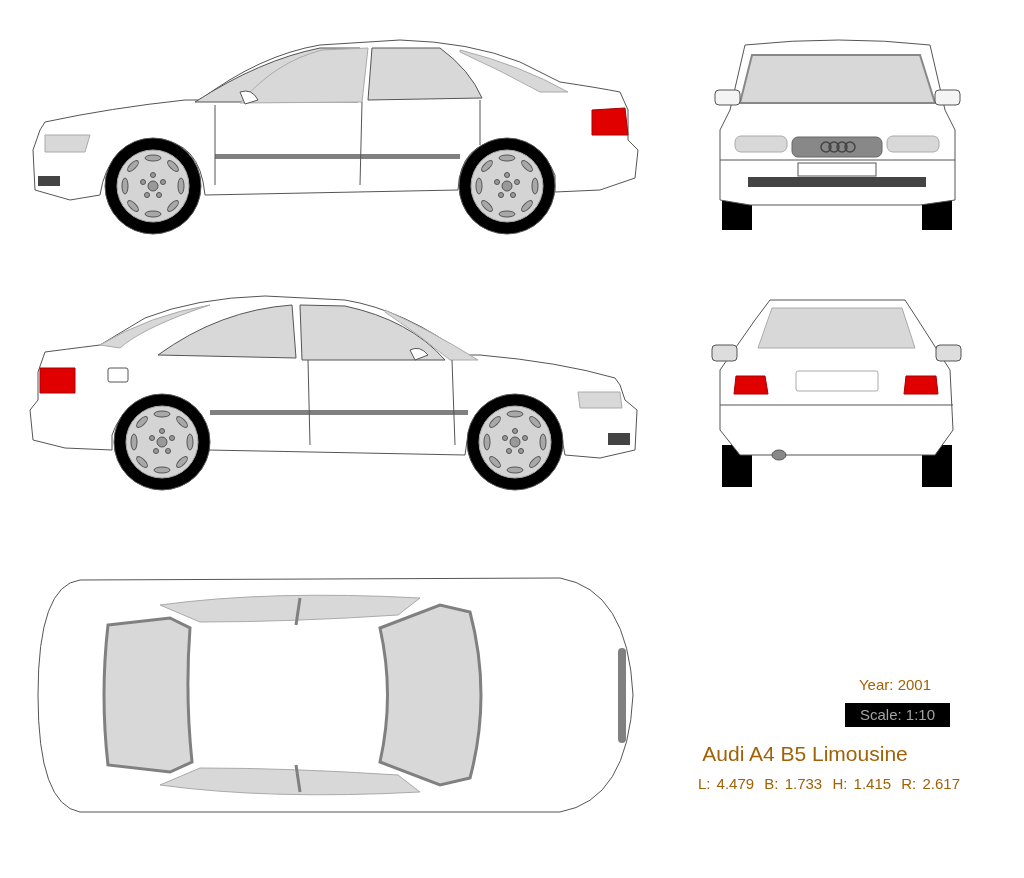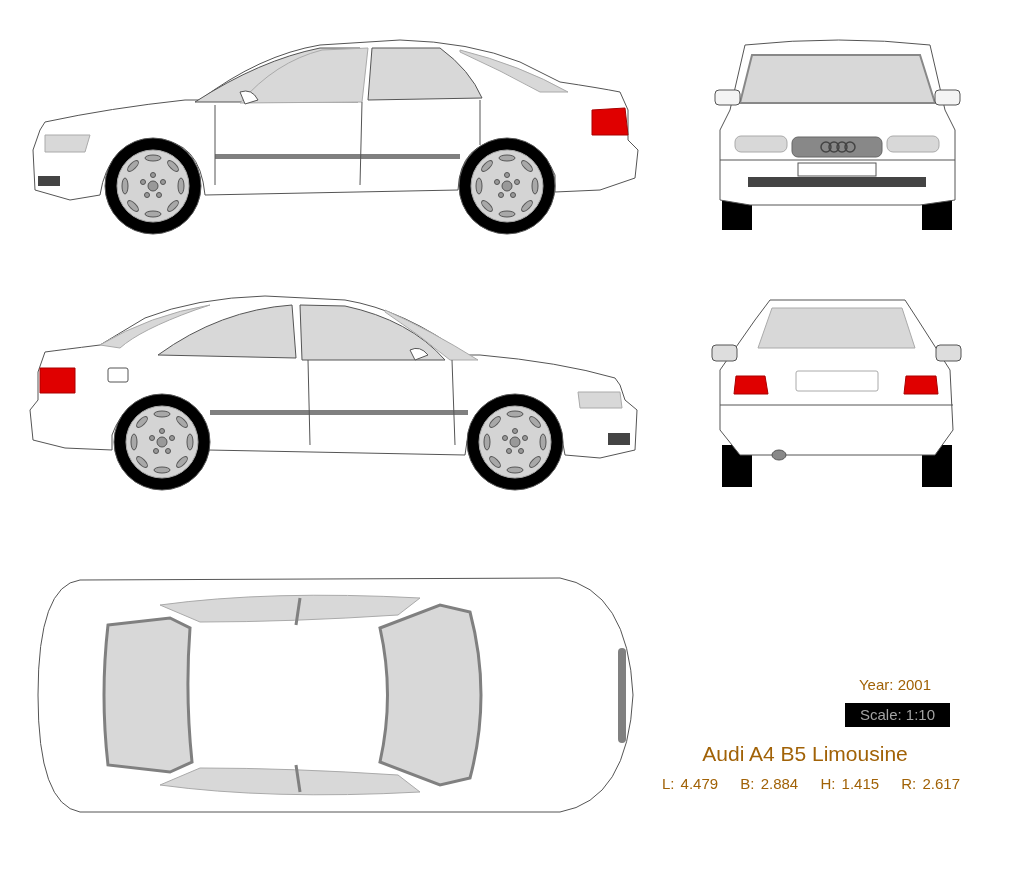--- a/index.html
+++ b/index.html
@@ -5,21 +5,21 @@
   html, body { margin:0; padding:0; background:#ffffff; }
   body { width:1024px; height:878px; position:relative; overflow:hidden;
          font-family:"Liberation Sans", sans-serif; }
   svg.views { position:absolute; left:0; top:0; }
   .info { position:absolute; color:#a16207; }
   #year { left:820px; top:676px; width:150px; text-align:center; font-size:15px; }
   #scale { left:845px; top:703px; width:105px; height:24px; background:#000; color:#a3a3a3;
            font-size:15px; line-height:24px; text-align:center; }
   #model { left:650px; top:742px; width:310px; text-align:center; font-size:21px; }
   #dims { left:640px; top:775px; width:320px; text-align:right; font-size:15px; word-spacing:2px; }
-  #dims span { margin-left:16px; }
+  #dims span { margin-left:4px; }
 </style>
 </head>
 <body>
 
 <svg class="views" width="1024" height="878" viewBox="0 0 1024 878">
   <defs>
     <g id="wheel">
       <circle r="48" fill="#000"></circle>
       <circle r="36" fill="#d4d4d4" stroke="#aaa" stroke-width="1"></circle>
       <g fill="#a8a8a8">
@@ -124,16 +124,16 @@
     <line x1="300" y1="792" x2="296" y2="765" stroke="#808080" stroke-width="3"></line>
     <rect x="618" y="648" width="8" height="95" rx="4" fill="#808080" stroke="none"></rect>
   </g>
 </svg>
 
 <div class="info" id="year">Year: 2001</div>
 <div class="info" id="scale">Scale: 1:10</div>
 <div class="info" id="model">Audi A4 B5 Limousine</div>
 <div class="info" id="dims">
   <span>L: 4.479</span>
-  <span>B: 2.884</span>
+  <span>B: 1.733</span>
   <span>H: 1.415</span>
   <span>R: 2.617</span>
 </div>
 
 </body></html>

